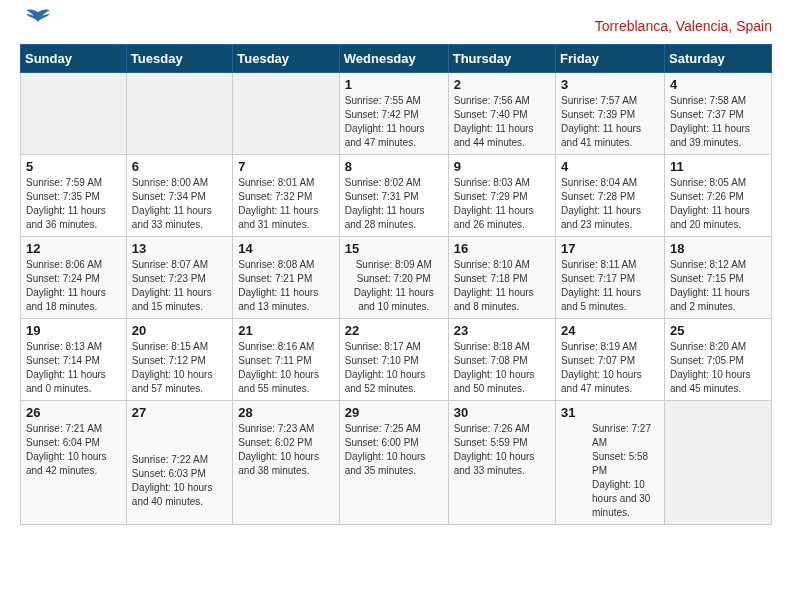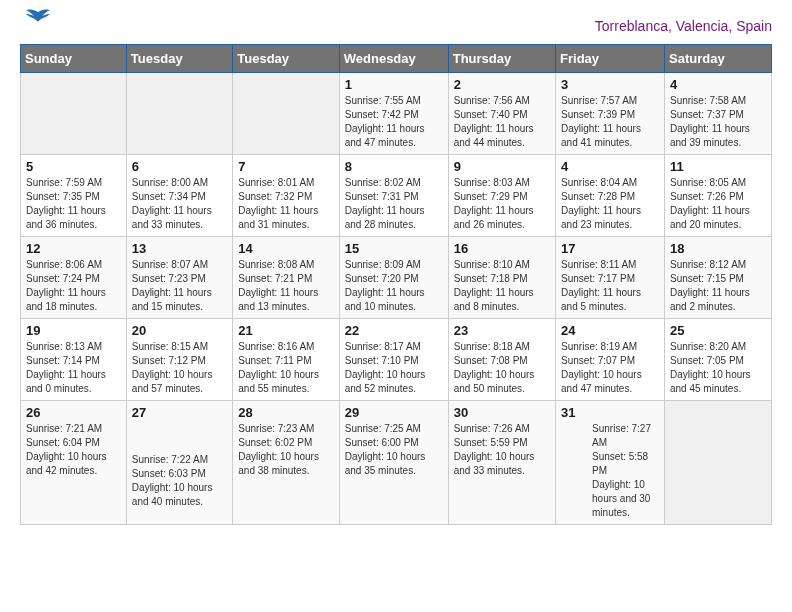--- a/index.html
+++ b/index.html
@@ -26,30 +26,30 @@
       text-align: right;
     }
     .month-title {
       font-size: 36px;
       font-weight: bold;
       color: #1a1a1a;
       line-height: 1.1;
     }
     .location {
       font-size: 14px;
-      color: #701a75;
+      color: #b91c1c;
       margin-top: 2px;
     }
     .calendar {
       width: 100%;
       border-collapse: collapse;
       border: 1px solid #ccc;
     }
     .calendar thead tr th {
-      background: #737373;
+      background: #0c4a6e;
       color: #fff;
       font-size: 13px;
       font-weight: bold;
       padding: 6px 4px;
       text-align: left;
       border: 1px solid #2060a0;
     }
     .calendar tbody tr td {
       vertical-align: top;
       border: 1px solid #ccc;
@@ -220,21 +220,21 @@
 Daylight: 11 hours and 15 minutes.</div>
           </td>
           <td>
             <span class="day-number">14</span>
             <div class="day-info" style="white-space: pre-line;">Sunrise: 8:08 AM
 Sunset: 7:21 PM
 Daylight: 11 hours and 13 minutes.</div>
           </td>
           <td>
             <span class="day-number">15</span>
-            <div class="day-info" style="white-space: pre-line;">Sunrise: 8:09 AM
+            <div class="day-info" style="white-space: pre-line; text-align: center;">Sunrise: 8:09 AM
 Sunset: 7:20 PM
 Daylight: 11 hours and 10 minutes.</div>
           </td>
           <td>
             <span class="day-number">16</span>
             <div class="day-info" style="white-space: pre-line;">Sunrise: 8:10 AM
 Sunset: 7:18 PM
 Daylight: 11 hours and 8 minutes.</div>
           </td>
           <td>

